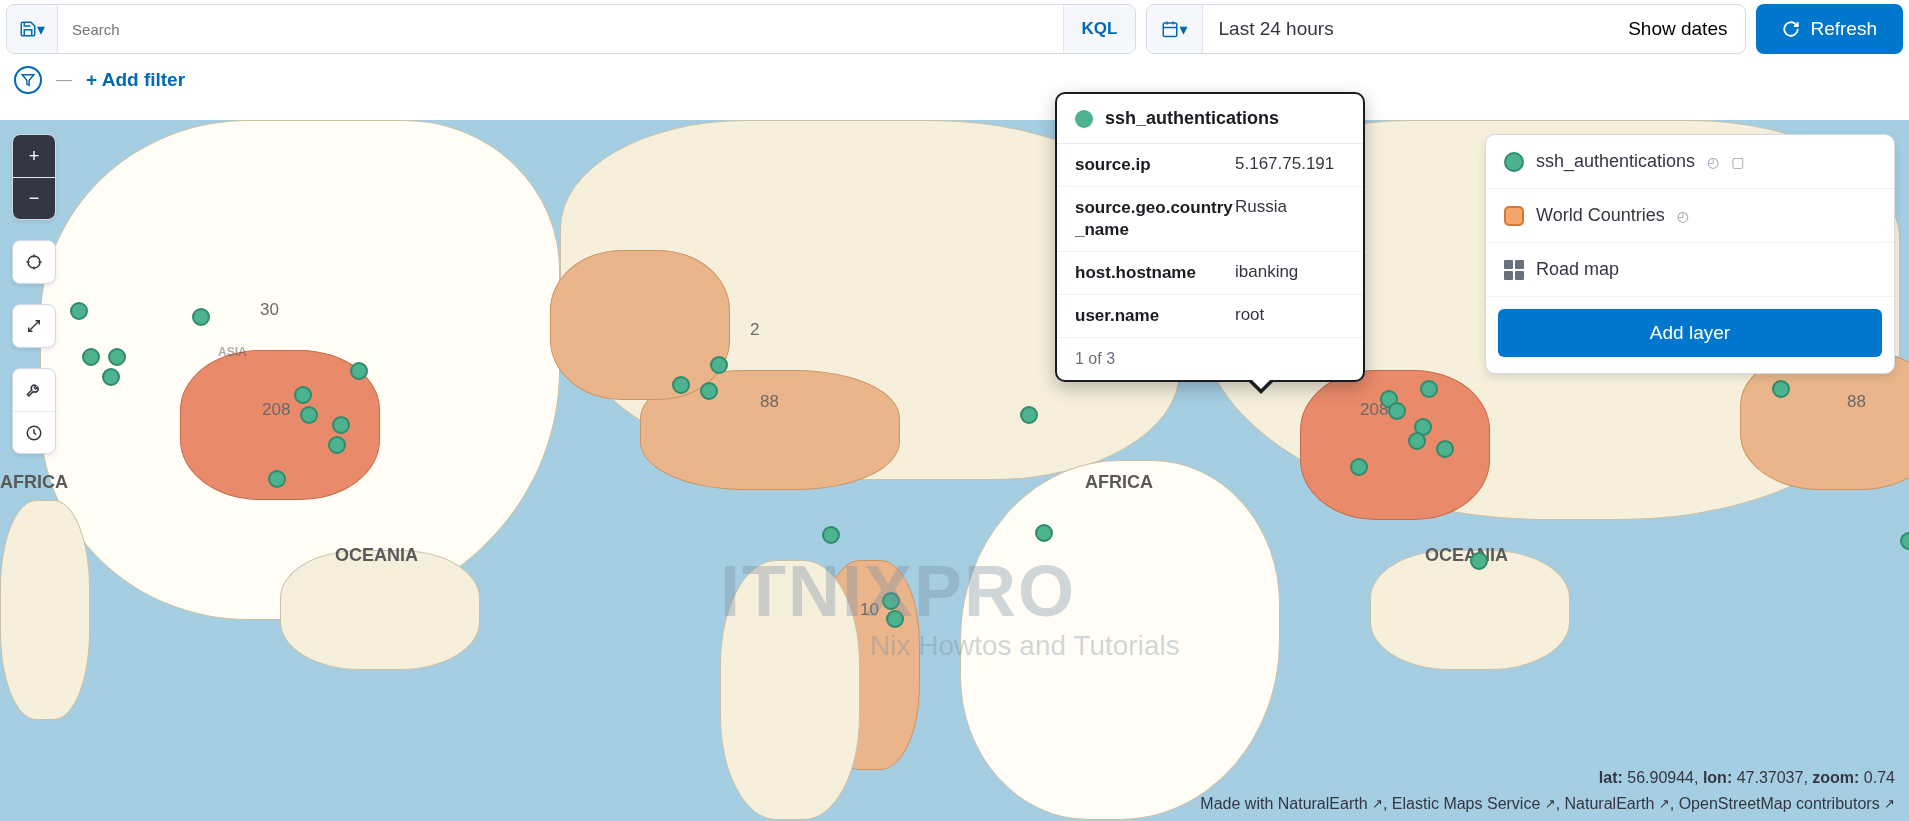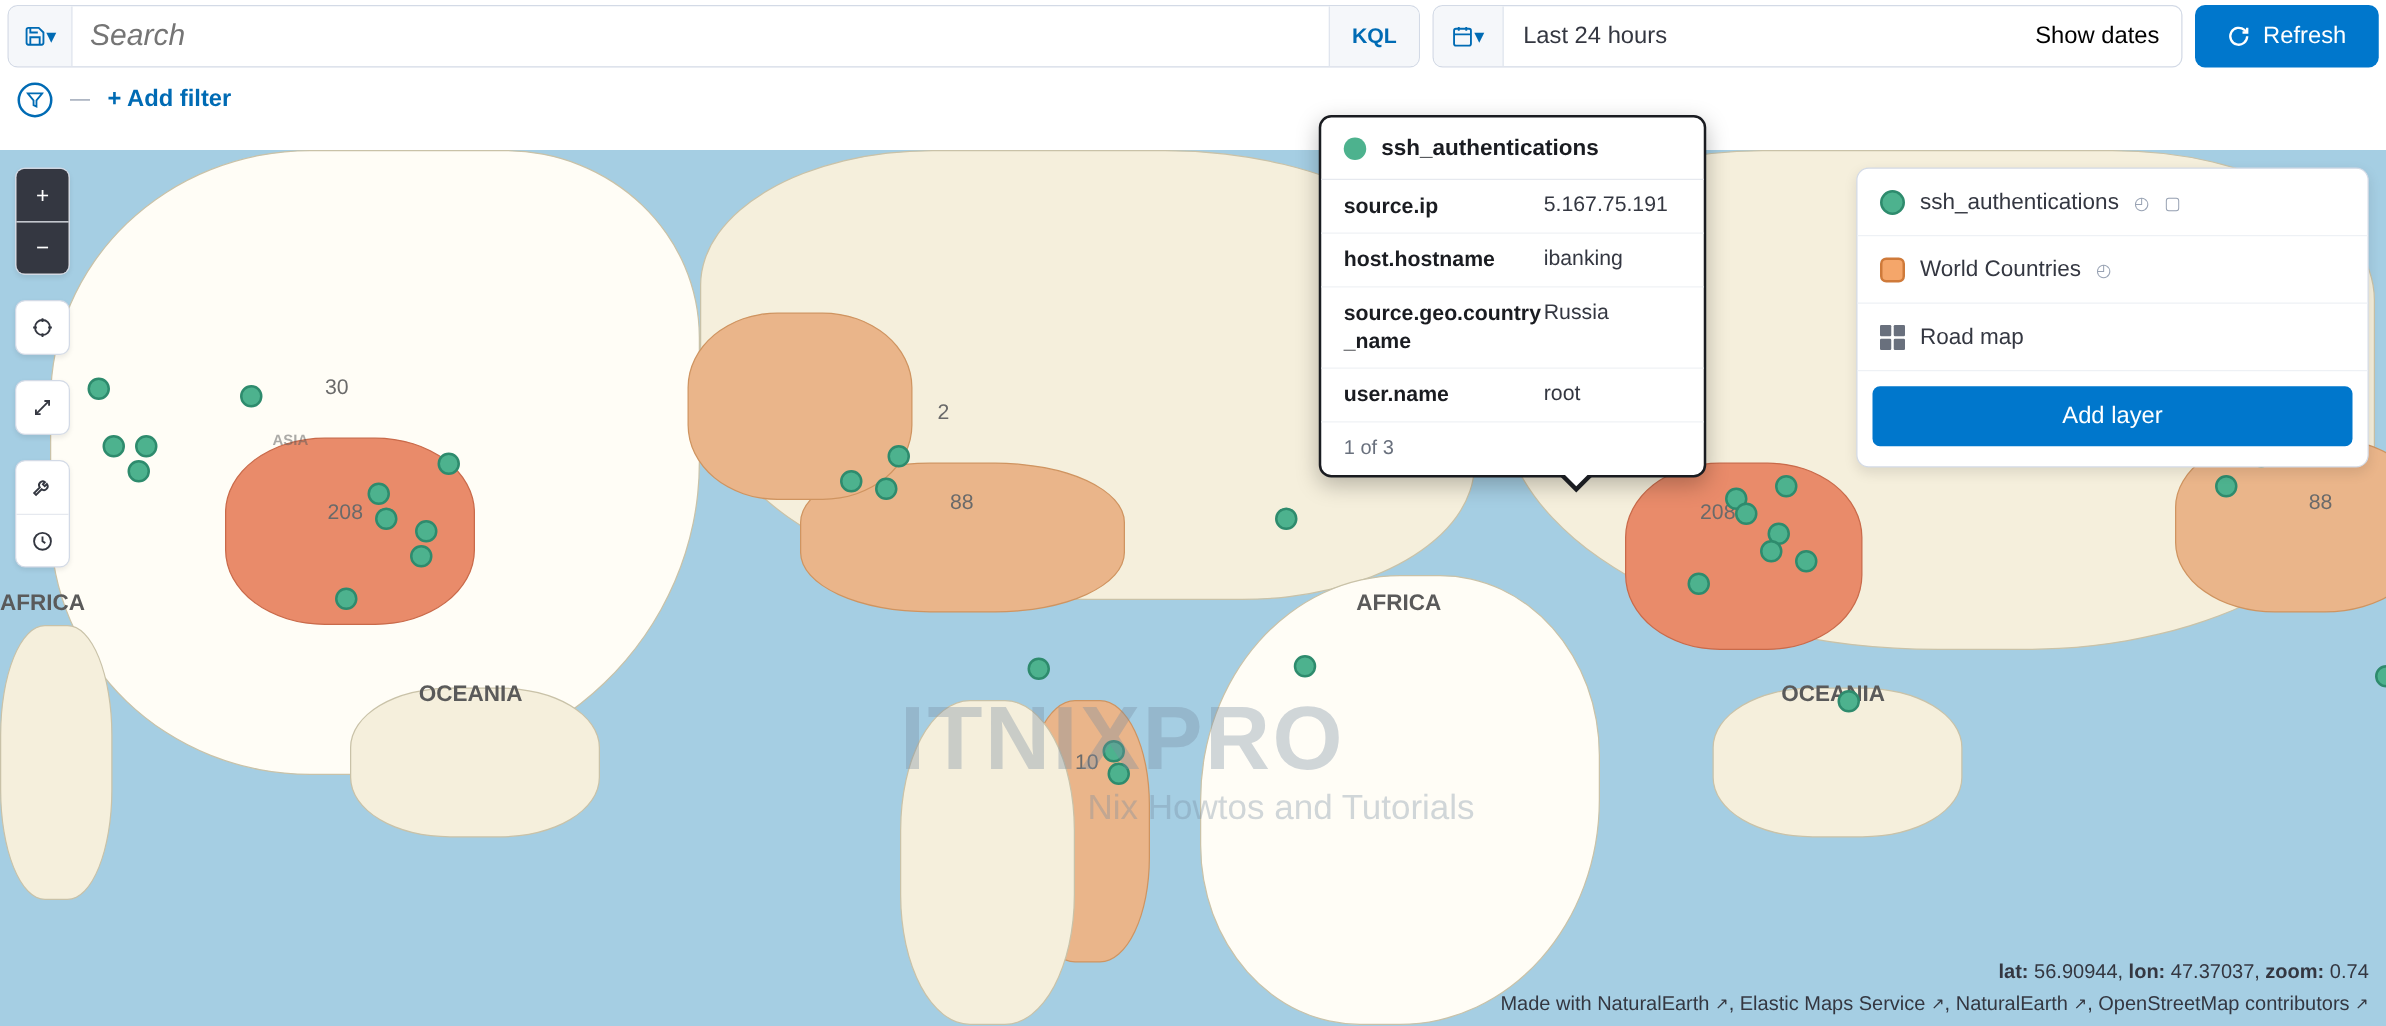--- a/index.html
+++ b/index.html
@@ -2,21 +2,21 @@
 <html><head>
 <meta charset="utf-8">
 <style>
   * { box-sizing: border-box; margin: 0; padding: 0; font-family: -apple-system, BlinkMacSystemFont, "Segoe UI", Helvetica, Arial, sans-serif; }
   body { width: 1909px; height: 821px; background: #fff; overflow: hidden; position: relative; }
 
   
   .topbar { display: flex; gap: 10px; padding: 4px 6px 8px 6px; align-items: center; }
   .searchwrap { flex: 1; display: flex; align-items: center; border: 1px solid #d3dae6; border-radius: 8px; height: 50px; overflow: hidden; }
   .save-split { display:flex; align-items:center; height:100%; padding:0 12px; background:#f5f7fa; border-right:1px solid #e0e5ee; color:#006bb4; }
-  .searchinput { flex: 1; border: none; outline: none; padding: 0 14px; font-size: 24px; color: #69707d; background: transparent; font-style: italic; }
+  .searchinput { flex: 1; border: none; outline: none; padding: 0 14px; font-size: 15px; color: #69707d; background: transparent; }
   .kql-badge { padding: 0 18px; height: 100%; display: flex; align-items: center; background:#f5f7fa; border-left:1px solid #e0e5ee; color:#006bb4; font-weight:600; font-size:17px; }
   .datewrap { display:flex; align-items:center; border:1px solid #d3dae6; border-radius:8px; height:50px; width: 600px; overflow:hidden; }
   .cal-split { display:flex; align-items:center; height:100%; padding:0 14px; background:#f5f7fa; border-right:1px solid #e0e5ee; color:#006bb4; }
   .datevalue { flex:1; padding:0 16px; font-size:19px; color:#343741; }
   .showdates { padding:0 18px; color:#000000; font-size:19px; }
   .refresh-btn { height:50px; padding:0 26px; background:#0077cc; color:#fff; border:none; border-radius:8px; font-size:19px; font-weight:500; display:flex; align-items:center; gap:10px; cursor:pointer; }
 
   
   .filterbar { display:flex; align-items:center; gap:14px; padding: 4px 6px 14px 14px; }
   .filter-icon { width:28px; height:28px; border:2px solid #006bb4; border-radius:50%; display:flex; align-items:center; justify-content:center; color:#006bb4; font-size:14px; }
@@ -252,26 +252,26 @@
 <div class="tooltip">
   <div class="tt-head">
     <div class="tt-dot"></div>
     <div class="tt-title">ssh_authentications</div>
   </div>
   <div class="tt-row">
       <div class="tt-key">source.ip</div>
       <div class="tt-val">5.167.75.191</div>
     </div>
   <div class="tt-row">
+      <div class="tt-key">source.geo.country_name</div>
+      <div class="tt-val">Russia</div>
+    </div>
+  <div class="tt-row">
       <div class="tt-key">host.hostname</div>
       <div class="tt-val">ibanking</div>
-    </div>
-  <div class="tt-row">
-      <div class="tt-key">source.geo.country_name</div>
-      <div class="tt-val">Russia</div>
     </div>
   <div class="tt-row">
       <div class="tt-key">user.name</div>
       <div class="tt-val">root</div>
     </div>
   <div class="tt-foot">1 of 3</div>
   <div class="tooltip-pointer"></div>
 </div>
 
 <div class="layers">

